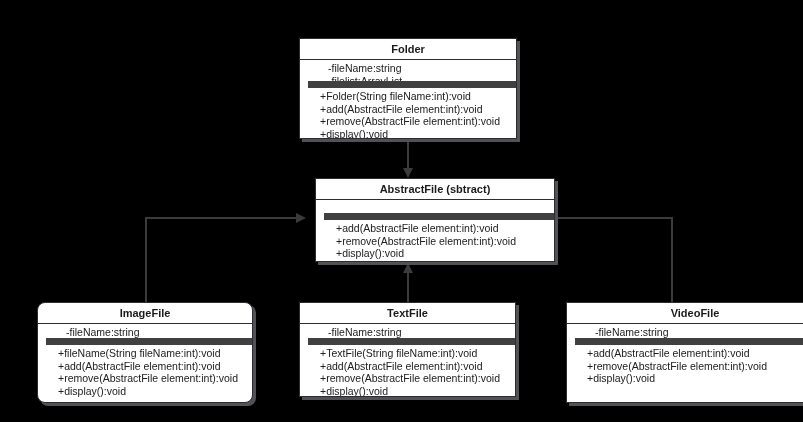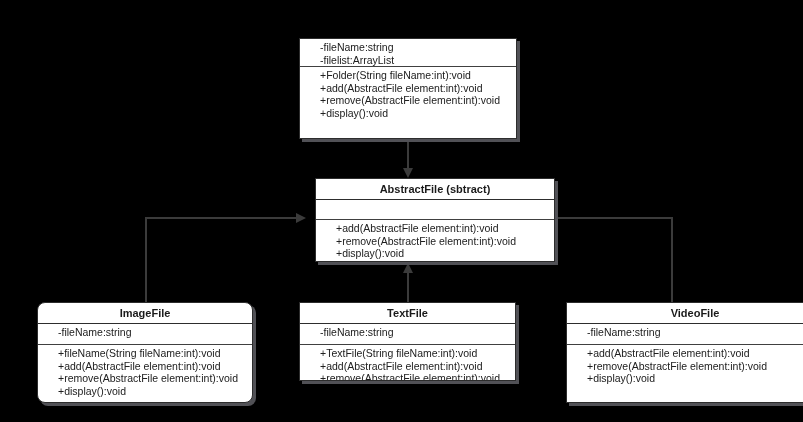--- a/index.html
+++ b/index.html
@@ -33,44 +33,45 @@
     font-weight: bold;
     color: #1a1a1a;
     text-align: center;
     line-height: 20px;
     height: 21px;
     flex: 0 0 auto;
     white-space: nowrap;
   }
   .classbox .attrs {
     box-sizing: border-box;
-    border-bottom: 1px solid #404040;
+    border-bottom: 7px solid #404040;
     padding: 2px 20px;
     flex: 0 0 auto;
     overflow: hidden;
+    margin-left: 8px;
   }
   .classbox .methods {
     box-sizing: border-box;
     padding: 2px 20px;
     flex: 1 1 auto;
     overflow: hidden;
   }
   .member {
     font-size: 10.5px;
     line-height: 12.5px;
     color: #202020;
     white-space: nowrap;
   }
   
   #box-folder       { left: 299px; top: 38px;  width: 218px; height: 101px; }
   #box-folder .attrs        { height: 28px; }
   #box-abstractfile { left: 315px; top: 178px; width: 240px; height: 84px;  }
   #box-abstractfile .attrs  { height: 20px; }
   #box-imagefile    { left: 37px;  top: 302px; width: 216px; height: 101px; border-radius: 8px; }
-  #box-textfile     { left: 299px; top: 302px; width: 217px; height: 79px; }
+  #box-textfile     { left: 299px; top: 302px; width: 217px; height: 95px; }
   #box-videofile    { left: 566px; top: 302px; width: 258px; height: 101px; }
   .bottom-box .attrs { height: 21px; }
 </style>
 </head>
 <body>
 
 <div class="canvas">
 
   <svg class="connector-layer" viewBox="0 0 803 422" xmlns="http://www.w3.org/2000/svg">
 
@@ -81,20 +82,21 @@
     <polygon points="306,218 296,213 296,223" fill="#3b3b3b"></polygon>
 
     <path d="M408,302 L408,272" stroke="#3b3b3b" stroke-width="2" fill="none"></path>
     <polygon points="408,263 403,273 413,273" fill="#3b3b3b"></polygon>
 
     <path d="M672,302 L672,218 L520,218" stroke="#3b3b3b" stroke-width="2" fill="none"></path>
     <polygon points="511,218 521,213 521,223" fill="#3b3b3b"></polygon>
   </svg>
 
   <div class="classbox" id="box-folder">
+    <div class="title">Folder</div>
     <div class="attrs">
       <div class="member">-fileName:string</div>
       <div class="member">-filelist:ArrayList</div>
     </div>
     <div class="methods">
       <div class="member">+Folder(String fileName:int):void</div>
       <div class="member">+add(AbstractFile element:int):void</div>
       <div class="member">+remove(AbstractFile element:int):void</div>
       <div class="member">+display():void</div>
     </div>

